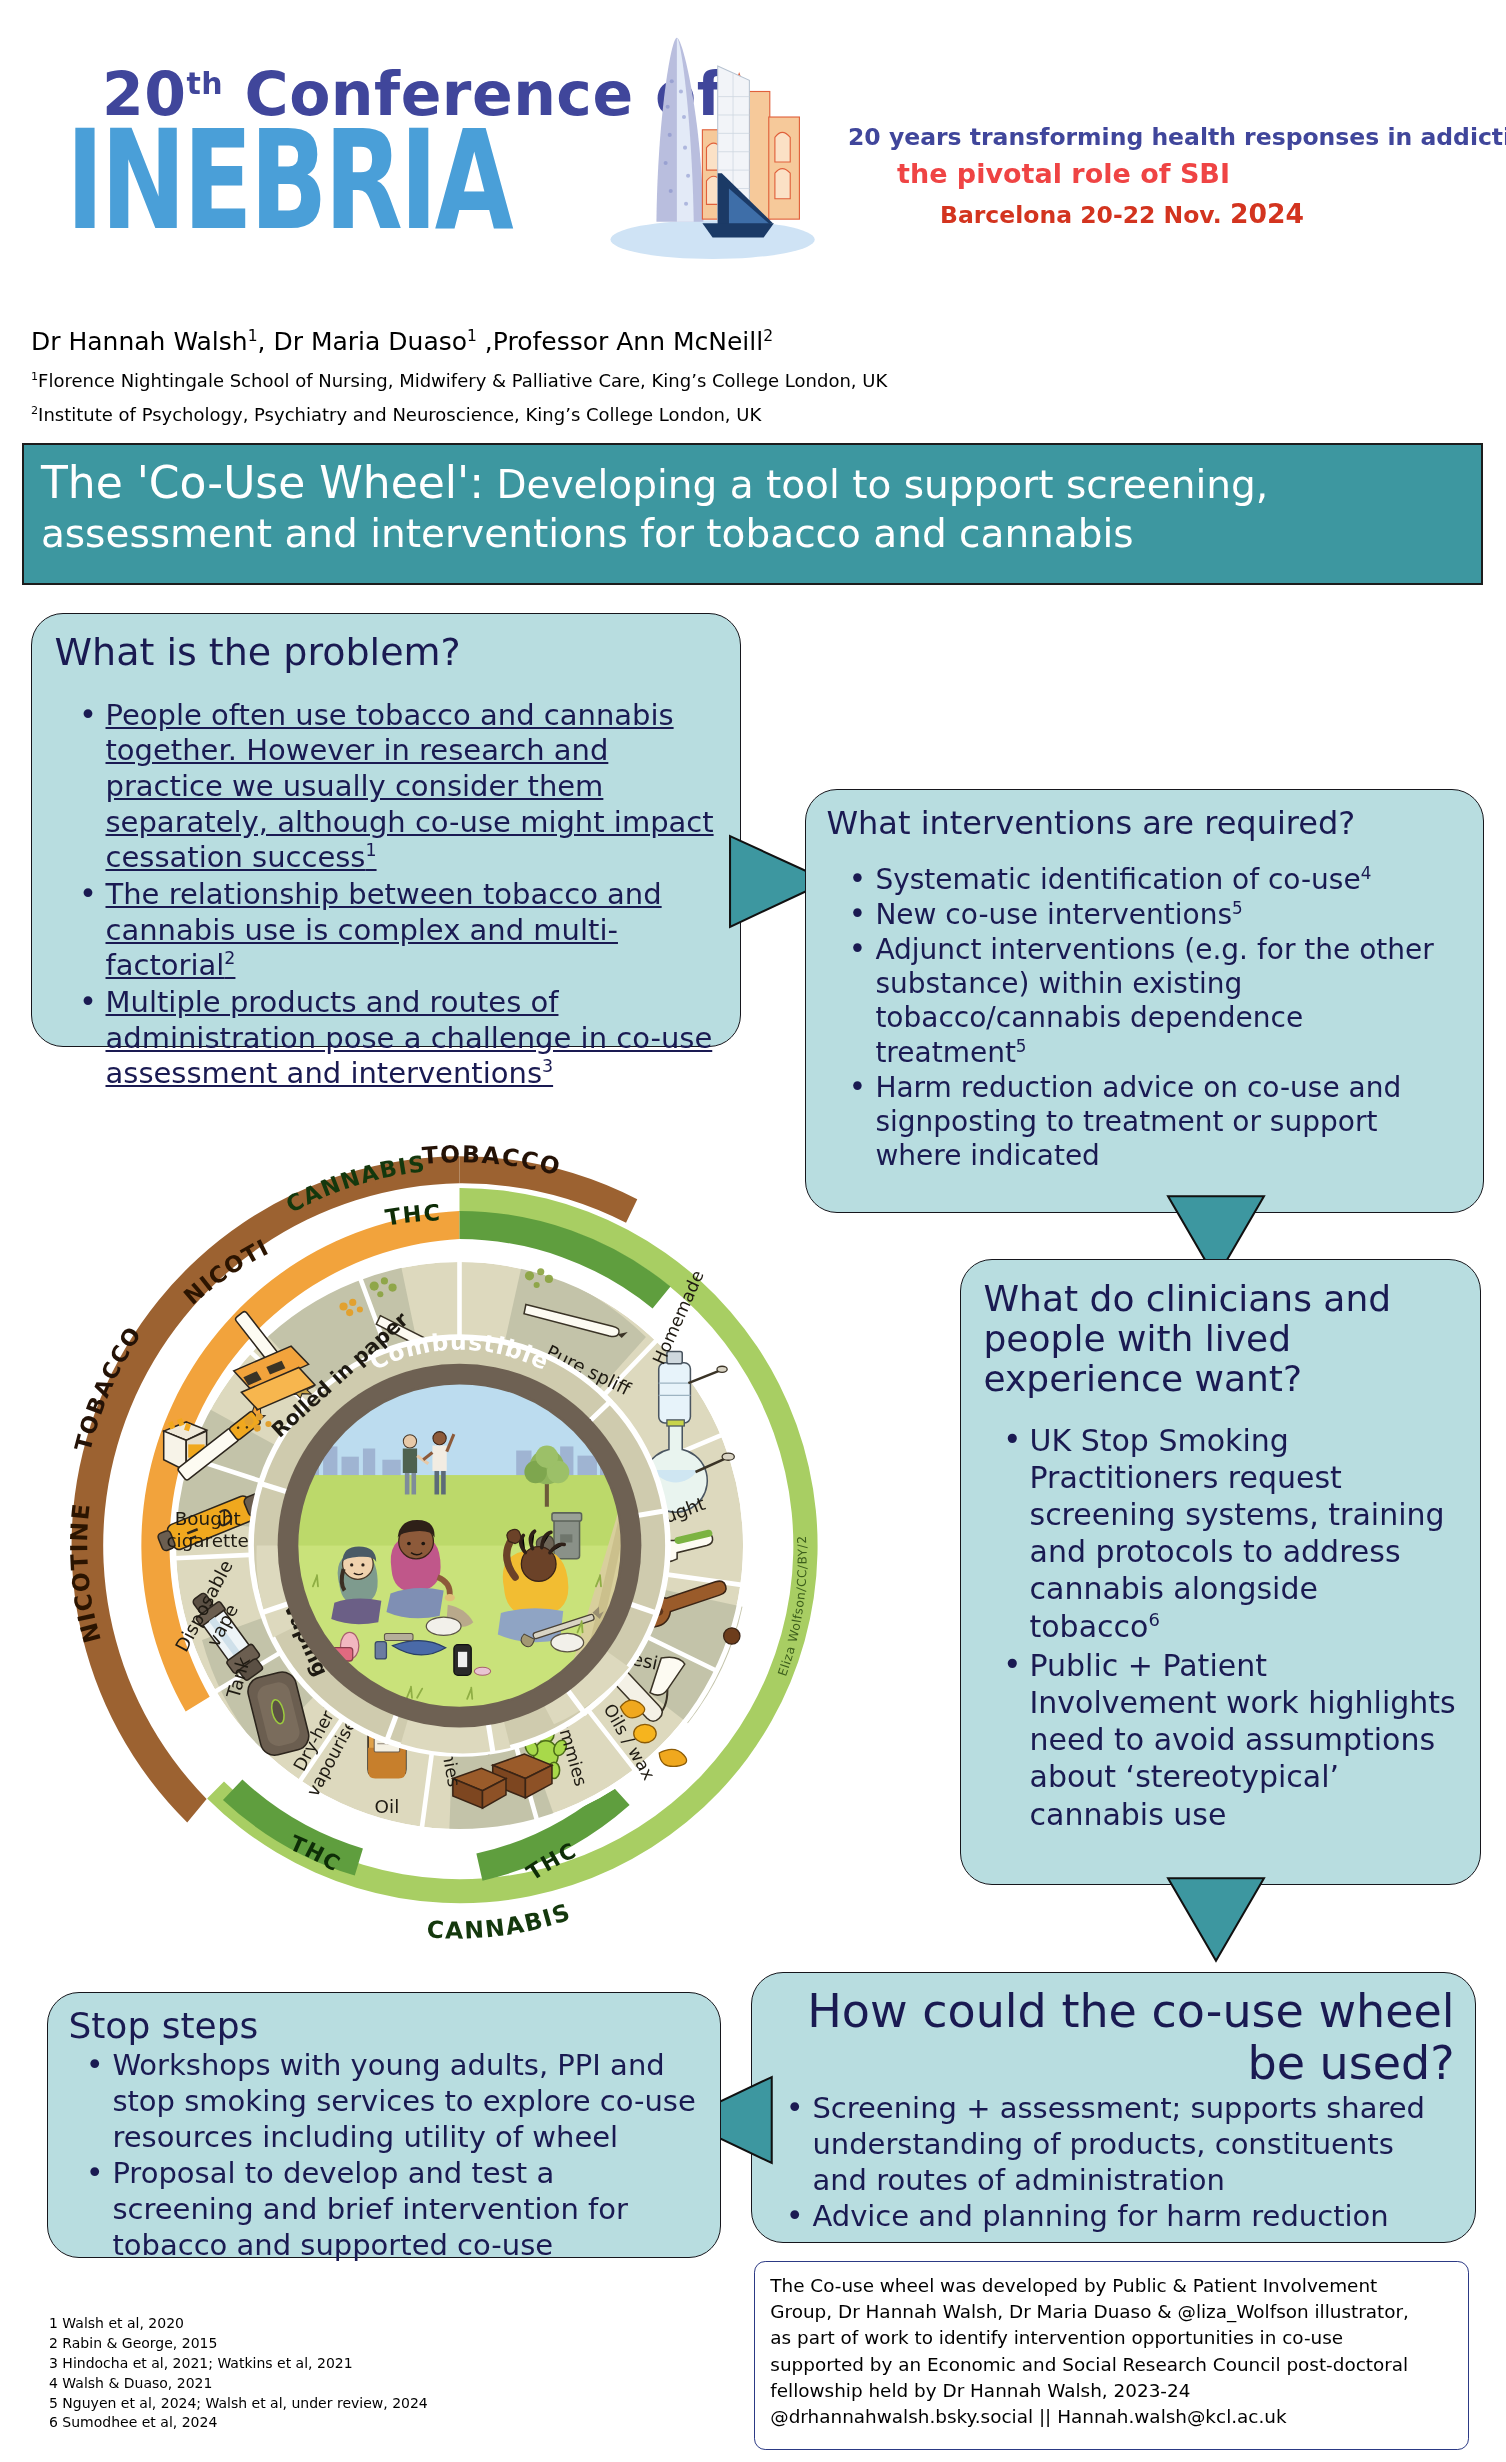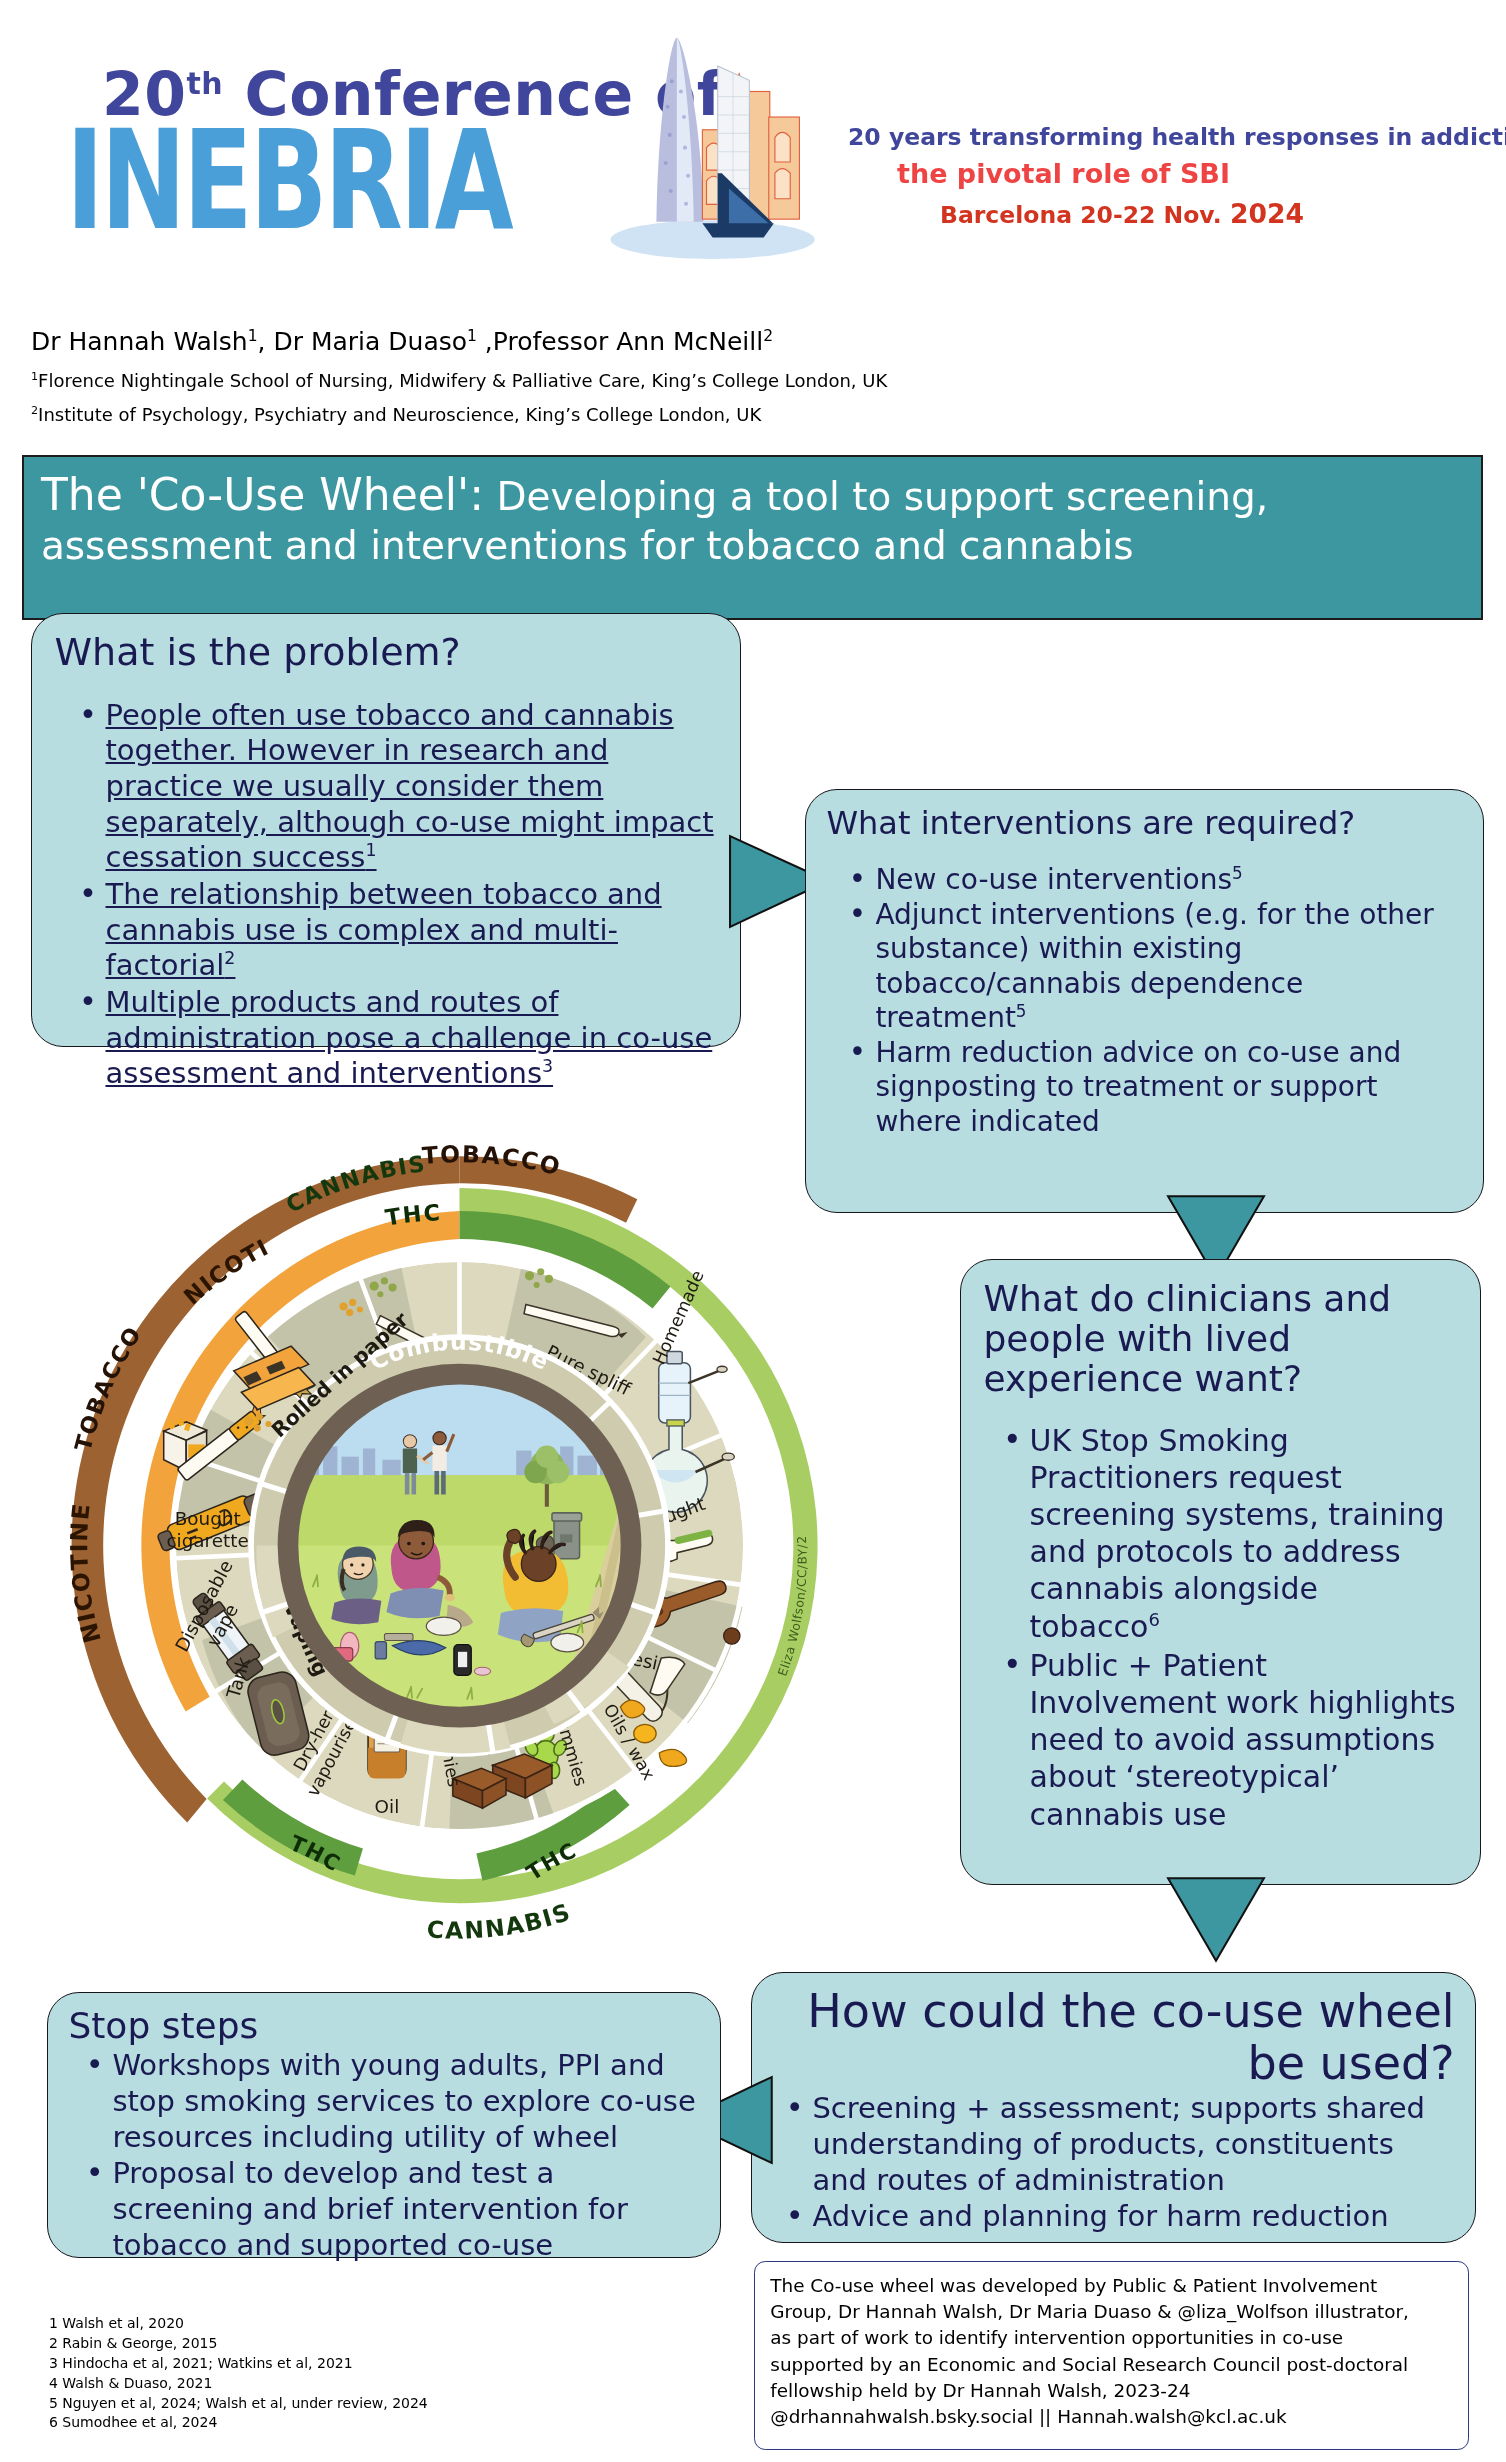--- a/index.html
+++ b/index.html
@@ -49,24 +49,23 @@
     position: absolute; left: 31px; top: 327px;
     font-size: 25px; color: #000; white-space: nowrap;
   }
   .affil1 { position: absolute; left: 31px; top: 370px; font-size: 18px; color: #000; white-space: nowrap; }
   .affil2 { position: absolute; left: 31px; top: 404px; font-size: 18px; color: #000; white-space: nowrap; }
   .authors sup, .affil1 sup, .affil2 sup { font-size: 0.62em; }
 
   
   #titlebar {
     position: absolute; left: 21.5px; top: 443px;
-    width: 1461px; height: 165px;
+    width: 1461px; height: 142px;
     background: #3d97a0; border: 2px solid #1c1c1c;
     padding: 11.2px 17.4px;
-    margin-top: 12px;
   }
   #titlebar .t-main { font-size: 39px; color: #fff; line-height: 1.22; }
   #titlebar .t-main .lead { font-size: 44px; }
 
   
   .box {
     position: absolute;
     background: #b8dde0;
     border: 1.5px solid #16161c;
     border-radius: 32px;
@@ -203,20 +202,21 @@
     </ul>
   </div>
 
   <svg class="arrow" style="left:728px; top:833px; width:102px; height:97px;" viewBox="0 0 200 190">
     <polygon points="4,6 196,94 4,184" fill="#3d97a0" stroke="#111" stroke-width="4"></polygon>
   </svg>
 
   <div class="box" id="box-interv">
     <h2>What interventions are required?</h2>
     <ul>
+      <li>Systematic identification of co-use<sup>4</sup></li>
       <li>New co-use interventions<sup>5</sup></li>
       <li>Adjunct interventions (e.g. for the other substance) within existing tobacco/cannabis dependence treatment<sup>5</sup></li>
       <li>Harm reduction advice on co-use and signposting to treatment or support where indicated</li>
     </ul>
   </div>
 
   <svg class="arrow" style="left:1165px; top:1194px; width:102px; height:87px;" viewBox="0 0 200 170">
     <polygon points="6,4 194,4 100,166" fill="#3d97a0" stroke="#111" stroke-width="4"></polygon>
   </svg>
 

